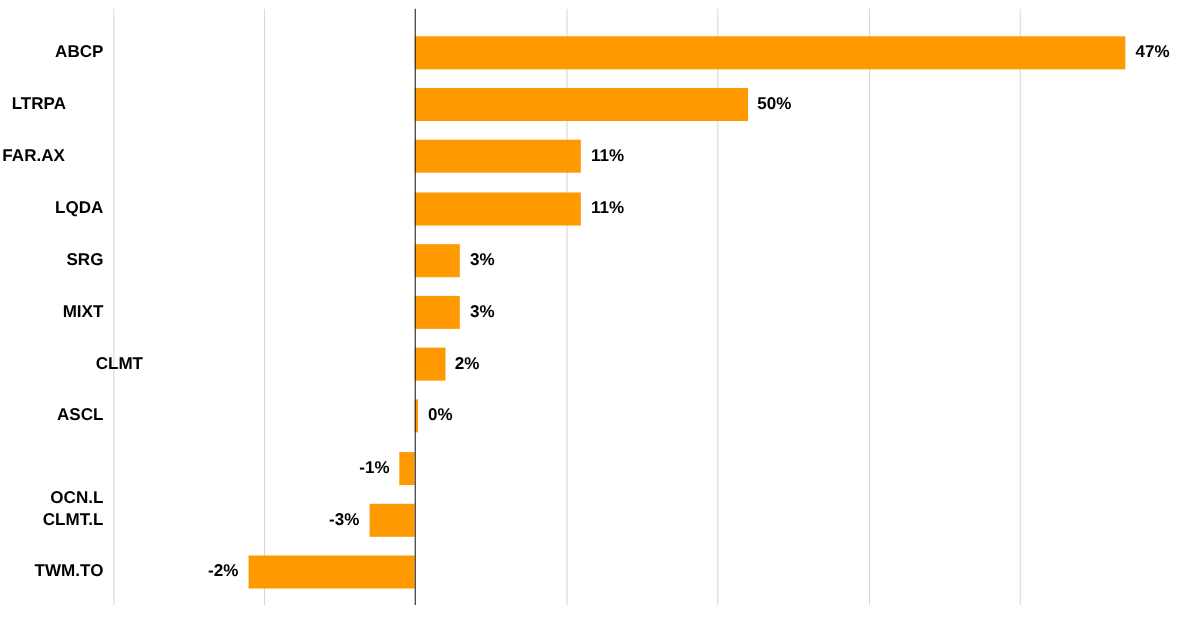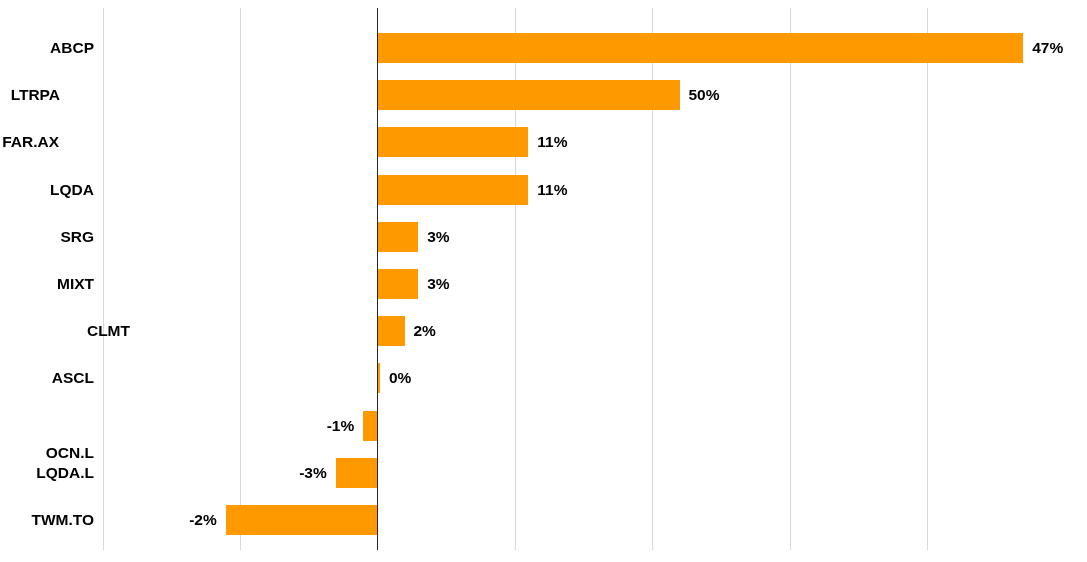--- a/index.html
+++ b/index.html
@@ -87,21 +87,21 @@
   <div class="labels-layer">
       <div class="cat-label" style="right: 993px; top: 40px;">ABCP</div>
       <div class="cat-label" style="right: 1027px; top: 87.2px;">LTRPA</div>
       <div class="cat-label" style="right: 1028px; top: 134.4px;">FAR.AX</div>
       <div class="cat-label" style="right: 993px; top: 181.6px; text-align: right;">LQDA</div>
       <div class="cat-label" style="right: 993px; top: 228.8px; text-align: center;">SRG</div>
       <div class="cat-label" style="right: 993px; top: 276px;">MIXT</div>
       <div class="cat-label" style="right: 957px; top: 323.2px;">CLMT</div>
       <div class="cat-label" style="right: 993px; top: 370.4px;">ASCL</div>
       <div class="cat-label" style="right: 993px; top: 421px; margin-top: 24px;">OCN.L</div>
-      <div class="cat-label" style="right: 993px; top: 464.8px;">LQDA.L</div>
+      <div class="cat-label" style="right: 993px; top: 464.8px;">CLMT.L</div>
       <div class="cat-label" style="right: 993px; top: 512px;">TWM.TO</div>
     </div>
   <div class="bars-layer">
       <div class="bar" style="background: rgb(255, 153, 0); top: 33px; width: 646.25px; left: 377px;"></div>
       <div class="value-label" style="top: 40px; left: 1032.25px;">47%</div>
       <div class="bar" style="background: rgb(255, 153, 0); top: 80.2px; width: 302.5px; left: 377px;"></div>
       <div class="value-label" style="top: 87.2px; left: 688.5px;">50%</div>
       <div class="bar" style="background: rgb(255, 153, 0); top: 127.4px; width: 151.25px; left: 377px;"></div>
       <div class="value-label" style="top: 134.4px; left: 537.25px;">11%</div>
       <div class="bar" style="background: rgb(255, 153, 0); top: 174.6px; width: 151.25px; left: 377px;"></div>

